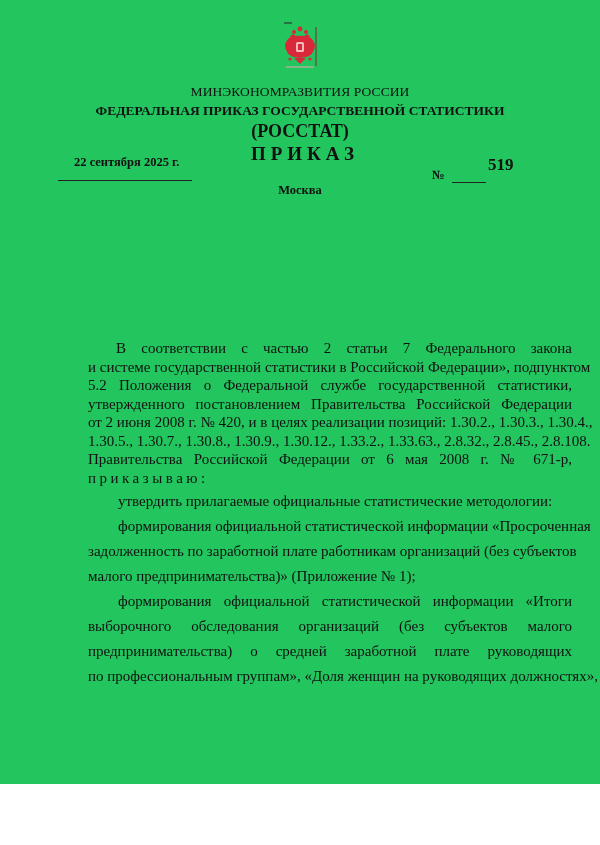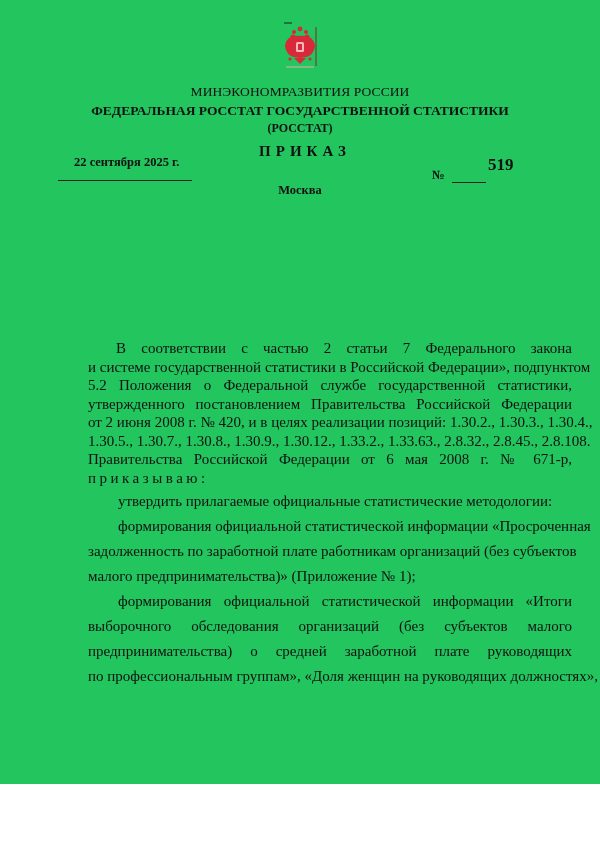--- a/index.html
+++ b/index.html
@@ -45,29 +45,29 @@
       top: 103px;
       text-align: center;
       font-size: 13.5px;
       font-weight: bold;
     }
     .agency-abbr {
       position: absolute;
       left: 0; width: 600px;
       top: 121px;
       text-align: center;
-      font-size: 12px;
+      font-size: 18px;
       font-weight: bold;
     }
     .order-title {
       position: absolute;
       left: 0; width: 600px;
       top: 143px;
       text-align: center;
-      font-size: 15px;
+      font-size: 19px;
       font-weight: bold;
       letter-spacing: 5px;
       padding-left: 10px;
       box-sizing: border-box;
     }
     .date {
       position: absolute;
       left: 74px;
       top: 155px;
       font-size: 12.5px;
@@ -180,21 +180,21 @@
       <rect x="20" y="24" width="4" height="6" fill="#d8283a"></rect>
 
       <path d="M16 38 L22 44 L28 38 Z" fill="#d8283a"></path>
       <circle cx="12" cy="39" r="1.6" fill="#d8283a"></circle>
       <circle cx="32" cy="39" r="1.6" fill="#d8283a"></circle>
       <line x1="8" y1="47" x2="36" y2="47" stroke="#e8a8b0" stroke-width="1"></line>
     </svg>
   </div>
 
   <div class="ministry">МИНЭКОНОМРАЗВИТИЯ РОССИИ</div>
-  <div class="agency">ФЕДЕРАЛЬНАЯ РОССТАТ ГОСУДАРСТВЕННОЙ СТАТИСТИКИ</div>
+  <div class="agency">ФЕДЕРАЛЬНАЯ ПРИКАЗ ГОСУДАРСТВЕННОЙ СТАТИСТИКИ</div>
   <div class="agency-abbr">(РОССТАТ)</div>
 
   <div class="order-title">ПРИКАЗ</div>
 
   <div class="date">22 сентября 2025 г.</div>
   <div class="date-line"></div>
 
   <div class="number-value">519</div>
   <div class="number-sign">№</div>
   <div class="number-line"></div>

